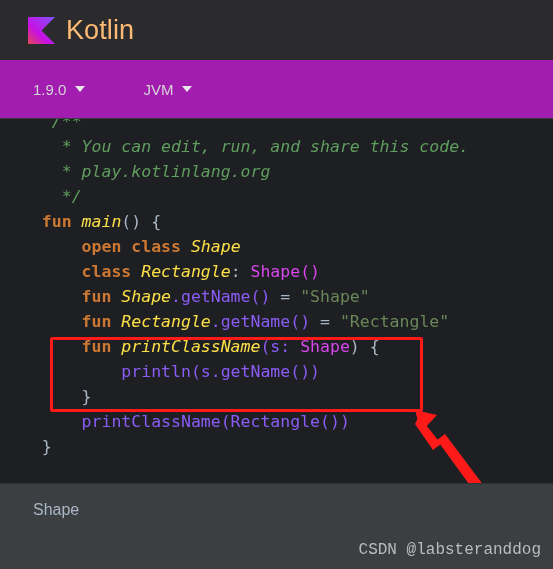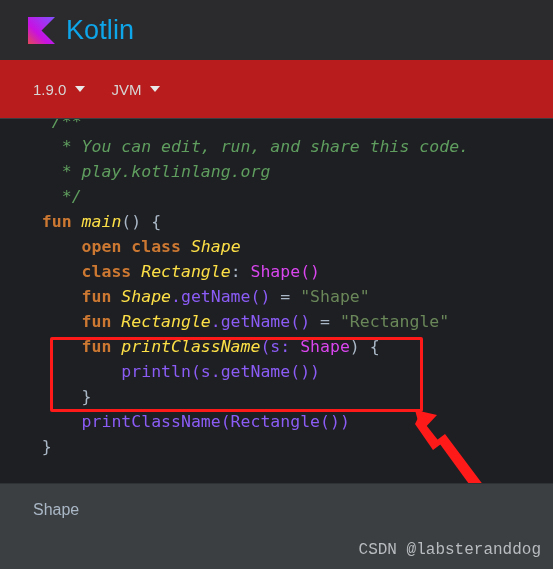--- a/index.html
+++ b/index.html
@@ -30,21 +30,21 @@
     padding-left: 28px;
   }
   .logo-mark {
     width: 27px; height: 27px;
     flex: 0 0 auto;
     position: relative;
   }
   .logo-title {
     font-size: 27px;
     font-weight: 400;
-    color: #0ea5e9;
+    color: #fdba74;
     margin-left: 11px;
     letter-spacing: 0.1px;
     line-height: 1;
   }
 
   
   .toolbar {
     position: absolute;
     left: 0; top: 60px;
     width: 553px; height: 58px;
@@ -182,21 +182,21 @@
             <stop offset="38%" stop-color="#c811e2"></stop>
             <stop offset="100%" stop-color="#7f52ff"></stop>
           </linearGradient>
         </defs>
         <path d="M27 27H0V0h27L13.5 13.5z" fill="url(#kgrad)"></path>
       </svg>
     </div>
     <div class="logo-title">Kotlin</div>
   </div>
 
-  <div class="toolbar" style="background: #b91c1c;">
+  <div class="toolbar" style="background: #a21caf; gap: 32px;">
 
     <div class="select-ctl" id="version-select">
       <span class="sel-label">1.9.0</span>
       <span class="caret"></span>
     </div>
 
     <div class="select-ctl" id="platform-select">
       <span class="sel-label">JVM</span>
       <span class="caret"></span>
     </div>

